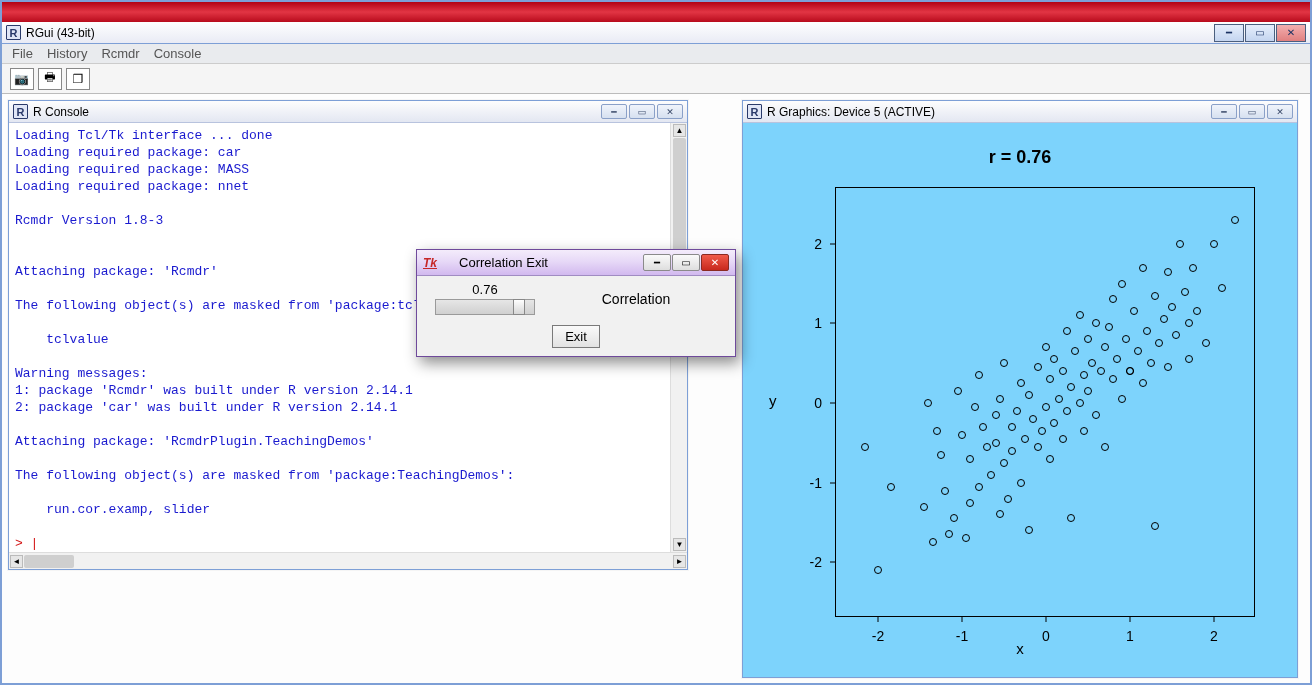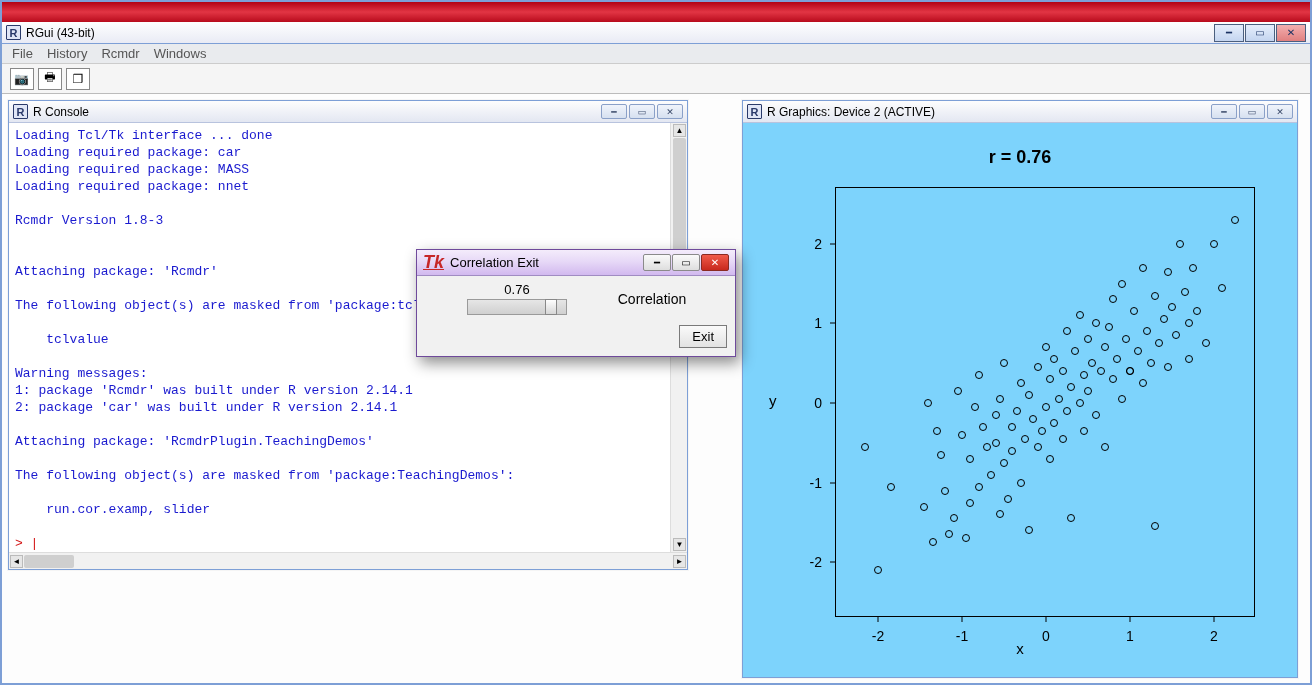--- a/index.html
+++ b/index.html
@@ -96,35 +96,35 @@
   position: absolute; left: 414px; top: 155px; width: 320px;
   border: 1px solid #6f4a9b; background: #f1f1f1;
   box-shadow: 4px 6px 14px rgba(0,0,0,0.45);
   z-index: 50;
 }
 .tk-title {
   height: 26px; display:flex; align-items:center; padding: 0 6px;
   background: linear-gradient(to bottom, #f4ecfb 0%, #e7d9f7 45%, #d2b9ef 100%);
   border-bottom: 1px solid #a08cc2; font-size: 13px;
 }
-.tk-icon { color: #c62727; font-weight: bold; margin-right: 6px; font-size: 18px; font-style: italic; text-decoration: underline;}
+.tk-icon { color: #c62727; font-weight: bold; margin-right: 22px; font-size: 12px; font-style: italic; text-decoration: underline;}
 .tk-controls { display:flex; gap:1px; margin-left:auto; }
 .tk-btn { width: 28px; height: 17px; border:1px solid #8a8a8a; background: linear-gradient(to bottom,#fafafa,#dedede); display:flex;align-items:center;justify-content:center; font-size:10px; border-radius:2px;}
 .tk-btn.close { background: linear-gradient(to bottom,#f05a4a,#c8281e); color:#fff; border-color:#8a2a22;}
-.tk-body { padding: 6px 8px 8px 8px; margin-left: 32px; }
+.tk-body { padding: 6px 8px 8px 8px; }
 .tk-row { display:flex; align-items:center; }
 .tk-col-left { width: 120px; text-align:center; }
 .tk-val { font-size: 13px; }
 .tk-slider {
   margin: 2px auto 0 auto; width: 100px; height: 16px; border:1px solid #9a9a9a;
   background: linear-gradient(to bottom,#e6e6e6,#d0d0d0); position:relative;
 }
 .tk-slider .knob { position:absolute; top:-1px; height:16px; width:12px; background: linear-gradient(to bottom,#fefefe,#d6d6d6); border:1px solid #888; }
 .tk-label-right { flex:1; text-align:center; font-size:14px; }
-.tk-exit-row { display:flex; justify-content:flex-end; margin-top:10px; }
+.tk-exit-row { display:flex; justify-content:center; margin-top:10px; }
 .tk-exit { padding: 3px 12px; border:1px solid #7a7a7a; background: linear-gradient(to bottom,#fafafa,#e2e2e2); font-size:13px;}
 </style>
 </head>
 <body>
 
 <div class="outer-border">
   <div class="red-stripe"></div>
 
   <div class="titlebar-main">
     <span class="r-icon">R</span>
@@ -133,21 +133,21 @@
       <div class="win-btn">━</div>
       <div class="win-btn">▭</div>
       <div class="win-btn close">✕</div>
     </div>
   </div>
 
   <div class="menubar">
     <span>File</span>
     <span>History</span>
     <span>Rcmdr</span>
-    <span>Windows</span>
+    <span>Console</span>
   </div>
 
   <div class="toolbar">
     <div class="tb-btn">📷</div>
     <div class="tb-btn">🖶</div>
     <div class="tb-btn">❐</div>
   </div>
 
   <div class="workspace">
 
@@ -194,21 +194,21 @@
       <div class="hscroll">
         <div class="arrow" style="left:1px;">◄</div>
         <div class="thumb"></div>
         <div class="arrow" style="right:1px;">►</div>
       </div>
     </div>
 
     <div class="subwin" style="left:740px; top:6px; width:556px; height:578px;">
       <div class="subwin-title">
         <span class="r-icon">R</span>
-        <span>R Graphics: Device 2 (ACTIVE)</span>
+        <span>R Graphics: Device 5 (ACTIVE)</span>
         <div class="sub-controls">
           <div class="sub-btn">━</div>
           <div class="sub-btn">▭</div>
           <div class="sub-btn">✕</div>
         </div>
       </div>
       <div class="graphics-body">
         <div class="chart-title">r =  0.76</div>
         <div class="axis-label-y">y</div>
         <div class="plot-frame" id="plot-frame">

